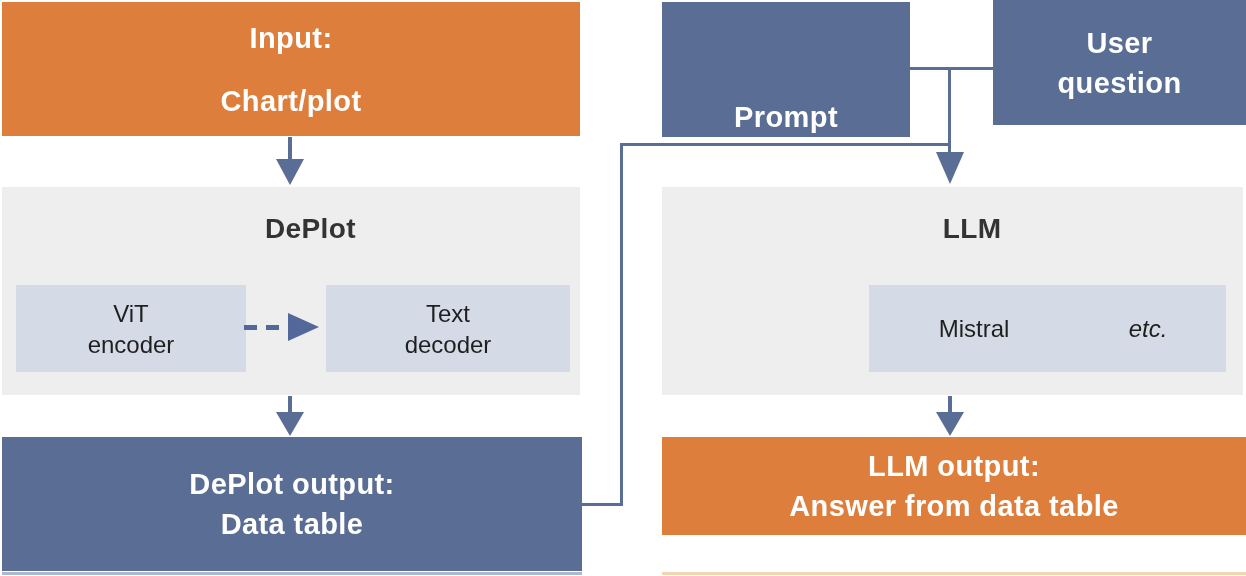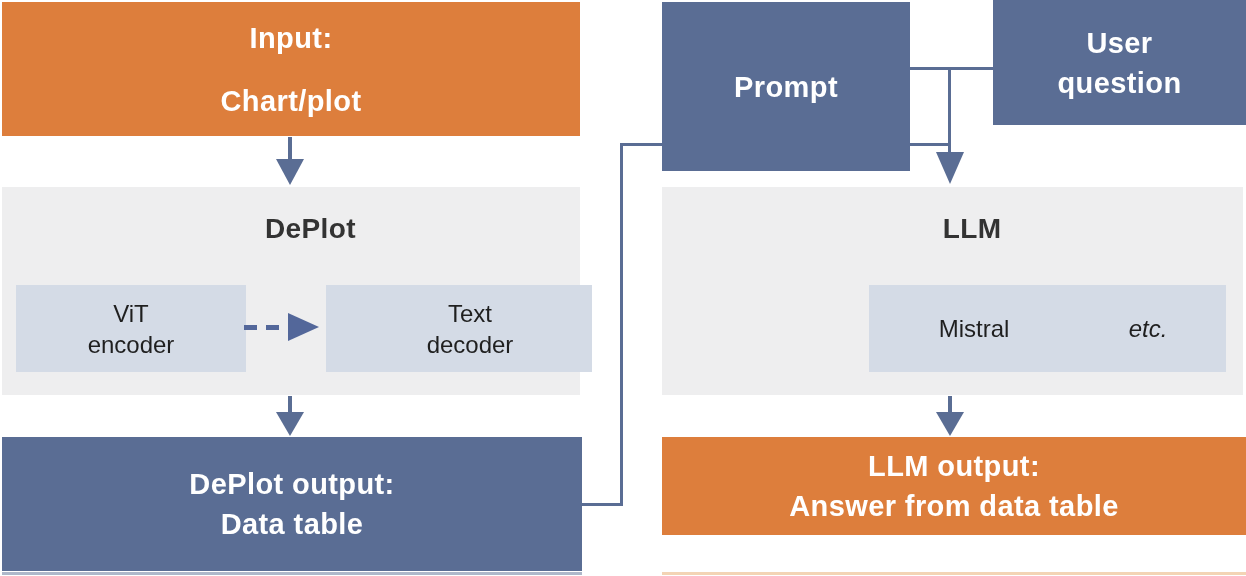--- a/index.html
+++ b/index.html
@@ -64,36 +64,36 @@
     <div>ViT</div>
     <div>encoder</div>
   </div>
 
   <div class="dashed-arrow" style="left:244px;top:313px;width:80px;height:28px;">
     <div class="dash"></div>
     <div class="dash"></div>
     <div class="tri-right"></div>
   </div>
 
-  <div class="chip" style="left:326px;top:285px;width:244px;height:87px;padding-left:22px;">
+  <div class="chip" style="left:326px;top:285px;width:244px;height:87px;">
     <div>Text</div>
     <div>decoder</div>
   </div>
 
   <div class="arrow-down" style="left:276px;top:396px;width:28px;height:40px;">
     <div class="arrow-stem"></div>
     <div class="arrow-head" style="border-top-width:24px;"></div>
   </div>
 
   <div class="box blue" style="left:2px;top:437px;width:580px;height:134px;">
     <div class="bl">DePlot output:</div>
     <div class="bl">Data table</div>
   </div>
 
-  <div class="box blue" style="left:662px;top:2px;width:248px;height:169px;">
+  <div class="box blue" style="left:662px;top:2px;width:248px;height:135px;justify-content:flex-end;">
     <div class="bl">Prompt</div>
   </div>
 
   <div class="box blue" style="left:993px;top:0px;width:253px;height:125px;">
     <div class="bl">User</div>
     <div class="bl">question</div>
   </div>
 
   <div class="hline" style="left:910px;top:67px;width:83px;height:3px;"></div>
   <div class="vline" style="left:948px;top:67px;width:3px;height:87px;"></div>

